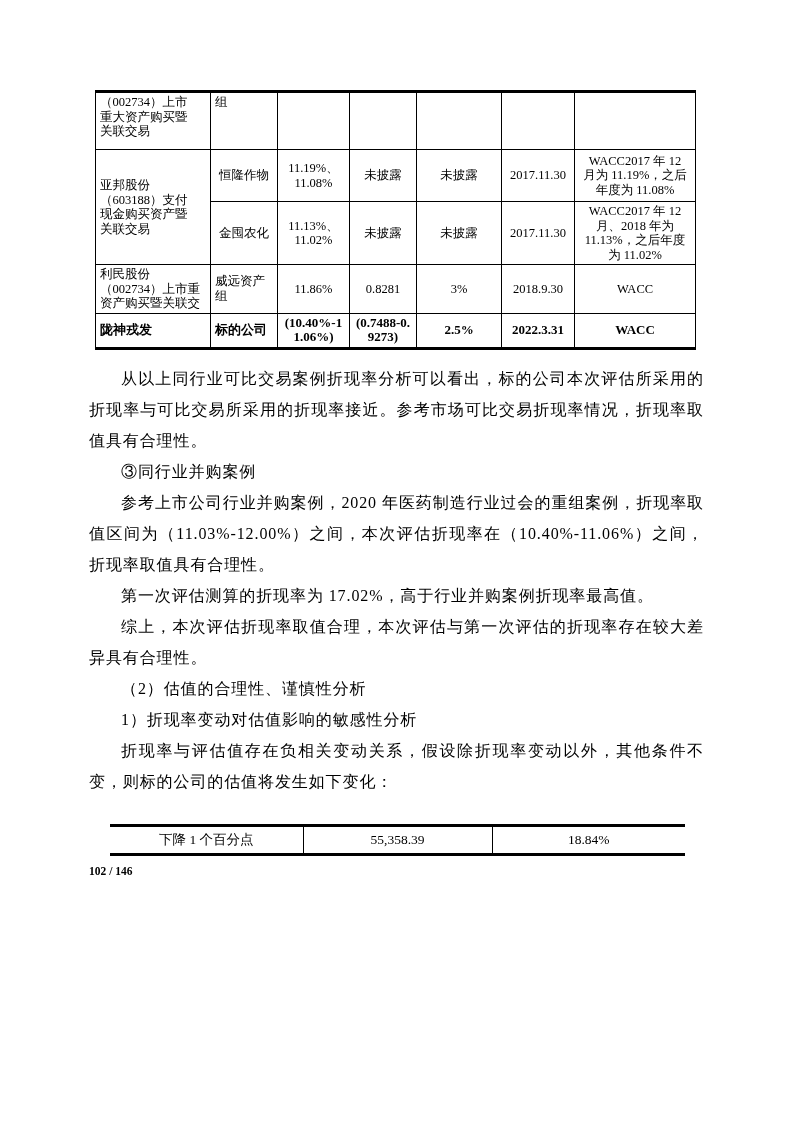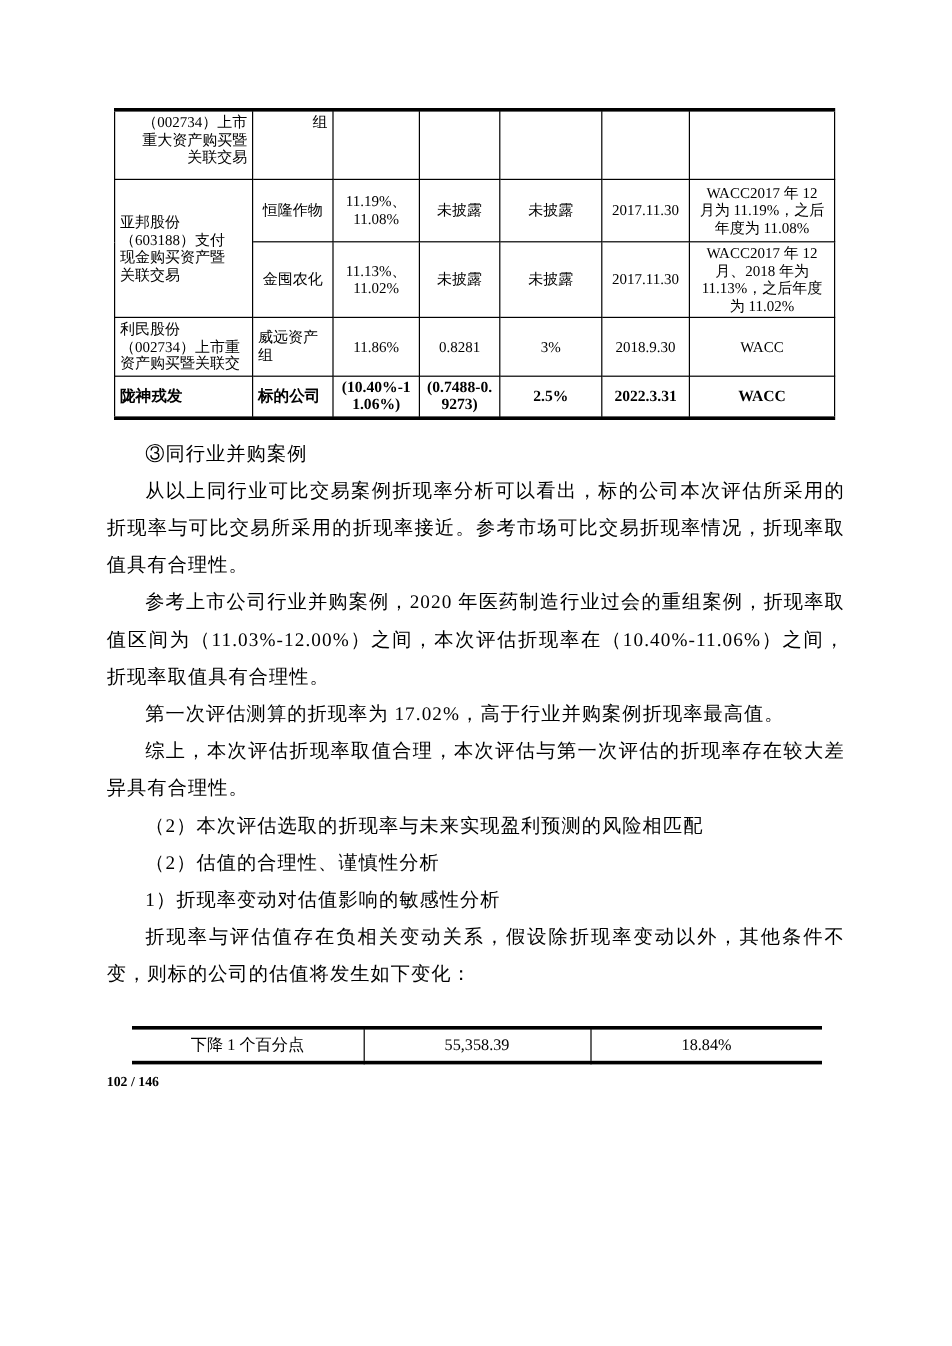--- a/index.html
+++ b/index.html
@@ -29,21 +29,21 @@
   }
   table.cmp td {
     border: 1px solid #000;
     padding: 2px 4px;
     text-align: center;
     vertical-align: middle;
     white-space: pre-line;
     word-break: break-all;
   }
   table.cmp td.tl { text-align: left; }
-  table.cmp td.vtop { vertical-align: top; text-align: right; }
+  table.cmp td.vtop { vertical-align: top; }
   table.cmp tr.emph td { font-weight: bold; font-size: 13px; }
 
   
   .bodytext { margin-top: 13px; }
   .bodytext p {
     margin: 0;
     font-size: 16px;
     line-height: 31px;
     letter-spacing: 0.9px;
     text-align: justify;
@@ -154,26 +154,25 @@
         <td>(0.7488-0.
 9273)</td>
         <td>2.5%</td>
         <td>2022.3.31</td>
         <td>WACC</td>
       </tr>
     </tbody>
   </table>
 
   <div class="bodytext">
+    <p>从以上同行业可比交易案例折现率分析可以看出，标的公司本次评估所采用的折现率与可比交易所采用的折现率接近。参考市场可比交易折现率情况，折现率取值具有合理性。</p>
     <p>③同行业并购案例</p>
-    <p>从以上同行业可比交易案例折现率分析可以看出，标的公司本次评估所采用的折现率与可比交易所采用的折现率接近。参考市场可比交易折现率情况，折现率取值具有合理性。</p>
     <p>参考上市公司行业并购案例，2020 年医药制造行业过会的重组案例，折现率取值区间为（11.03%-12.00%）之间，本次评估折现率在（10.40%-11.06%）之间，折现率取值具有合理性。</p>
     <p>第一次评估测算的折现率为 17.02%，高于行业并购案例折现率最高值。</p>
     <p>综上，本次评估折现率取值合理，本次评估与第一次评估的折现率存在较大差异具有合理性。</p>
-    <p>（2）本次评估选取的折现率与未来实现盈利预测的风险相匹配</p>
     <p>（2）估值的合理性、谨慎性分析</p>
     <p>1）折现率变动对估值影响的敏感性分析</p>
     <p>折现率与评估值存在负相关变动关系，假设除折现率变动以外，其他条件不变，则标的公司的估值将发生如下变化：</p>
   </div>
 
   <table class="sens">
     <colgroup>
       <col style="width:193px">
         <col style="width:189px">
         <col style="width:193px">

